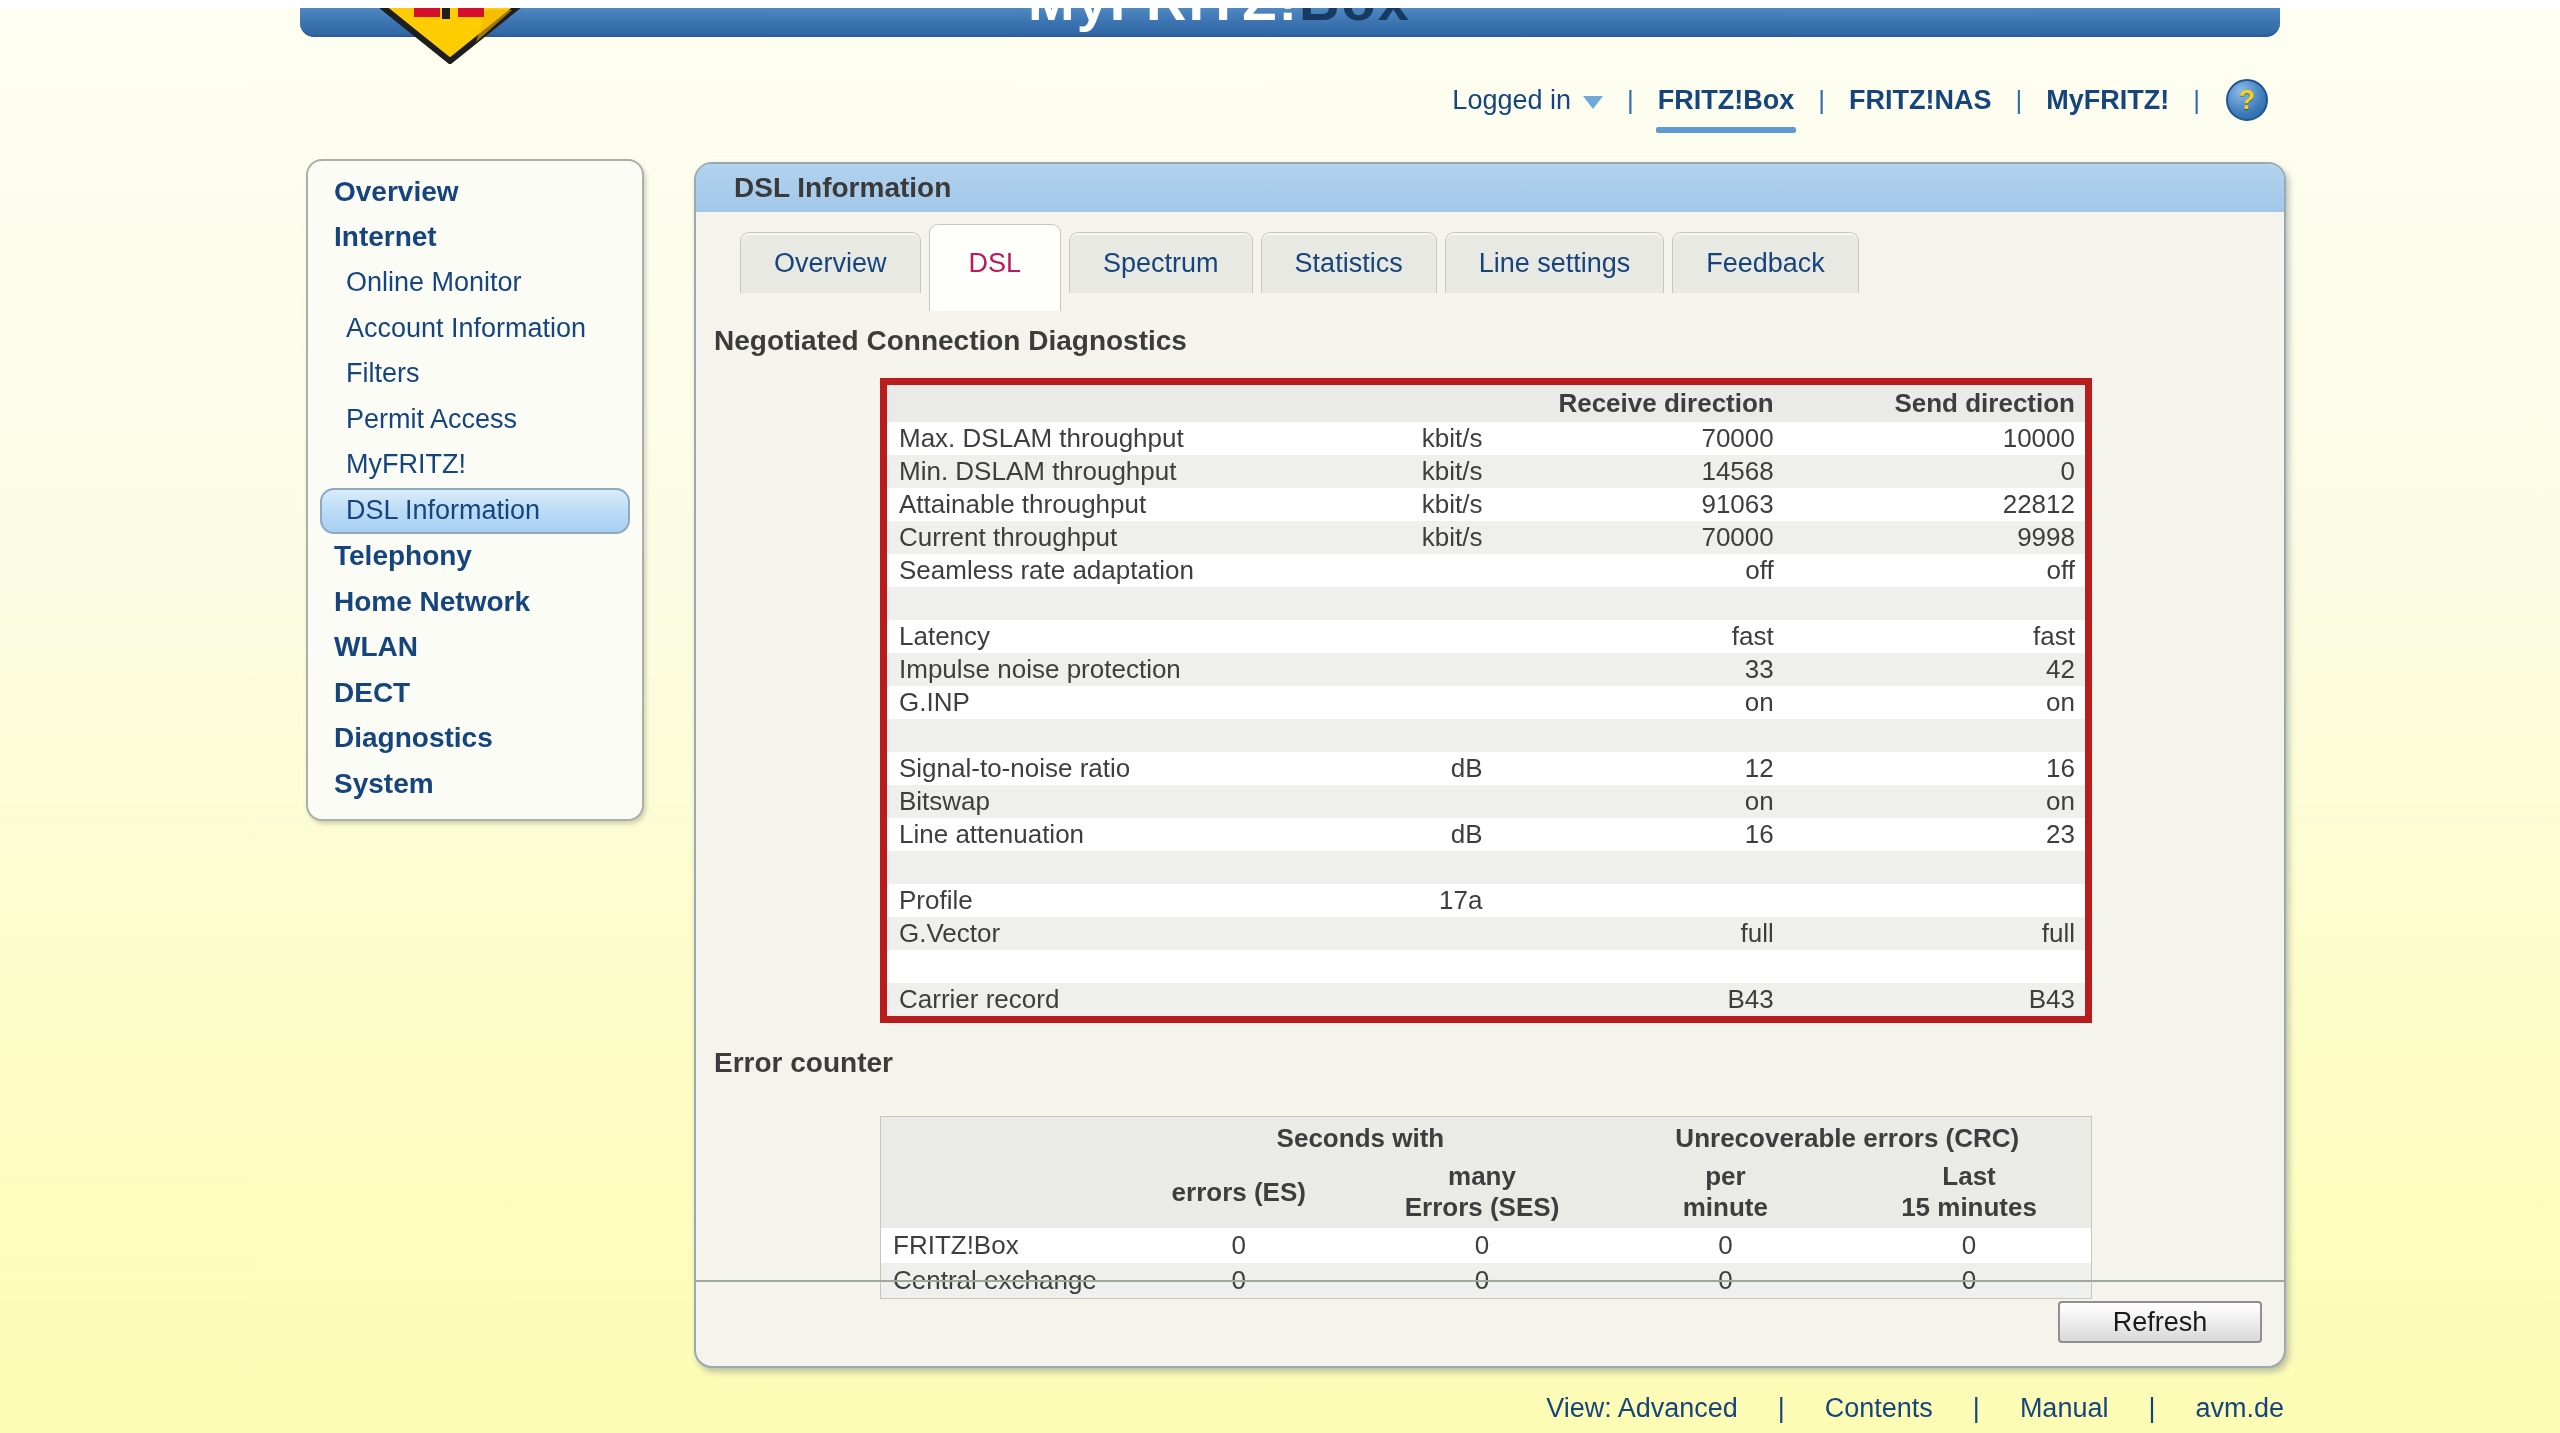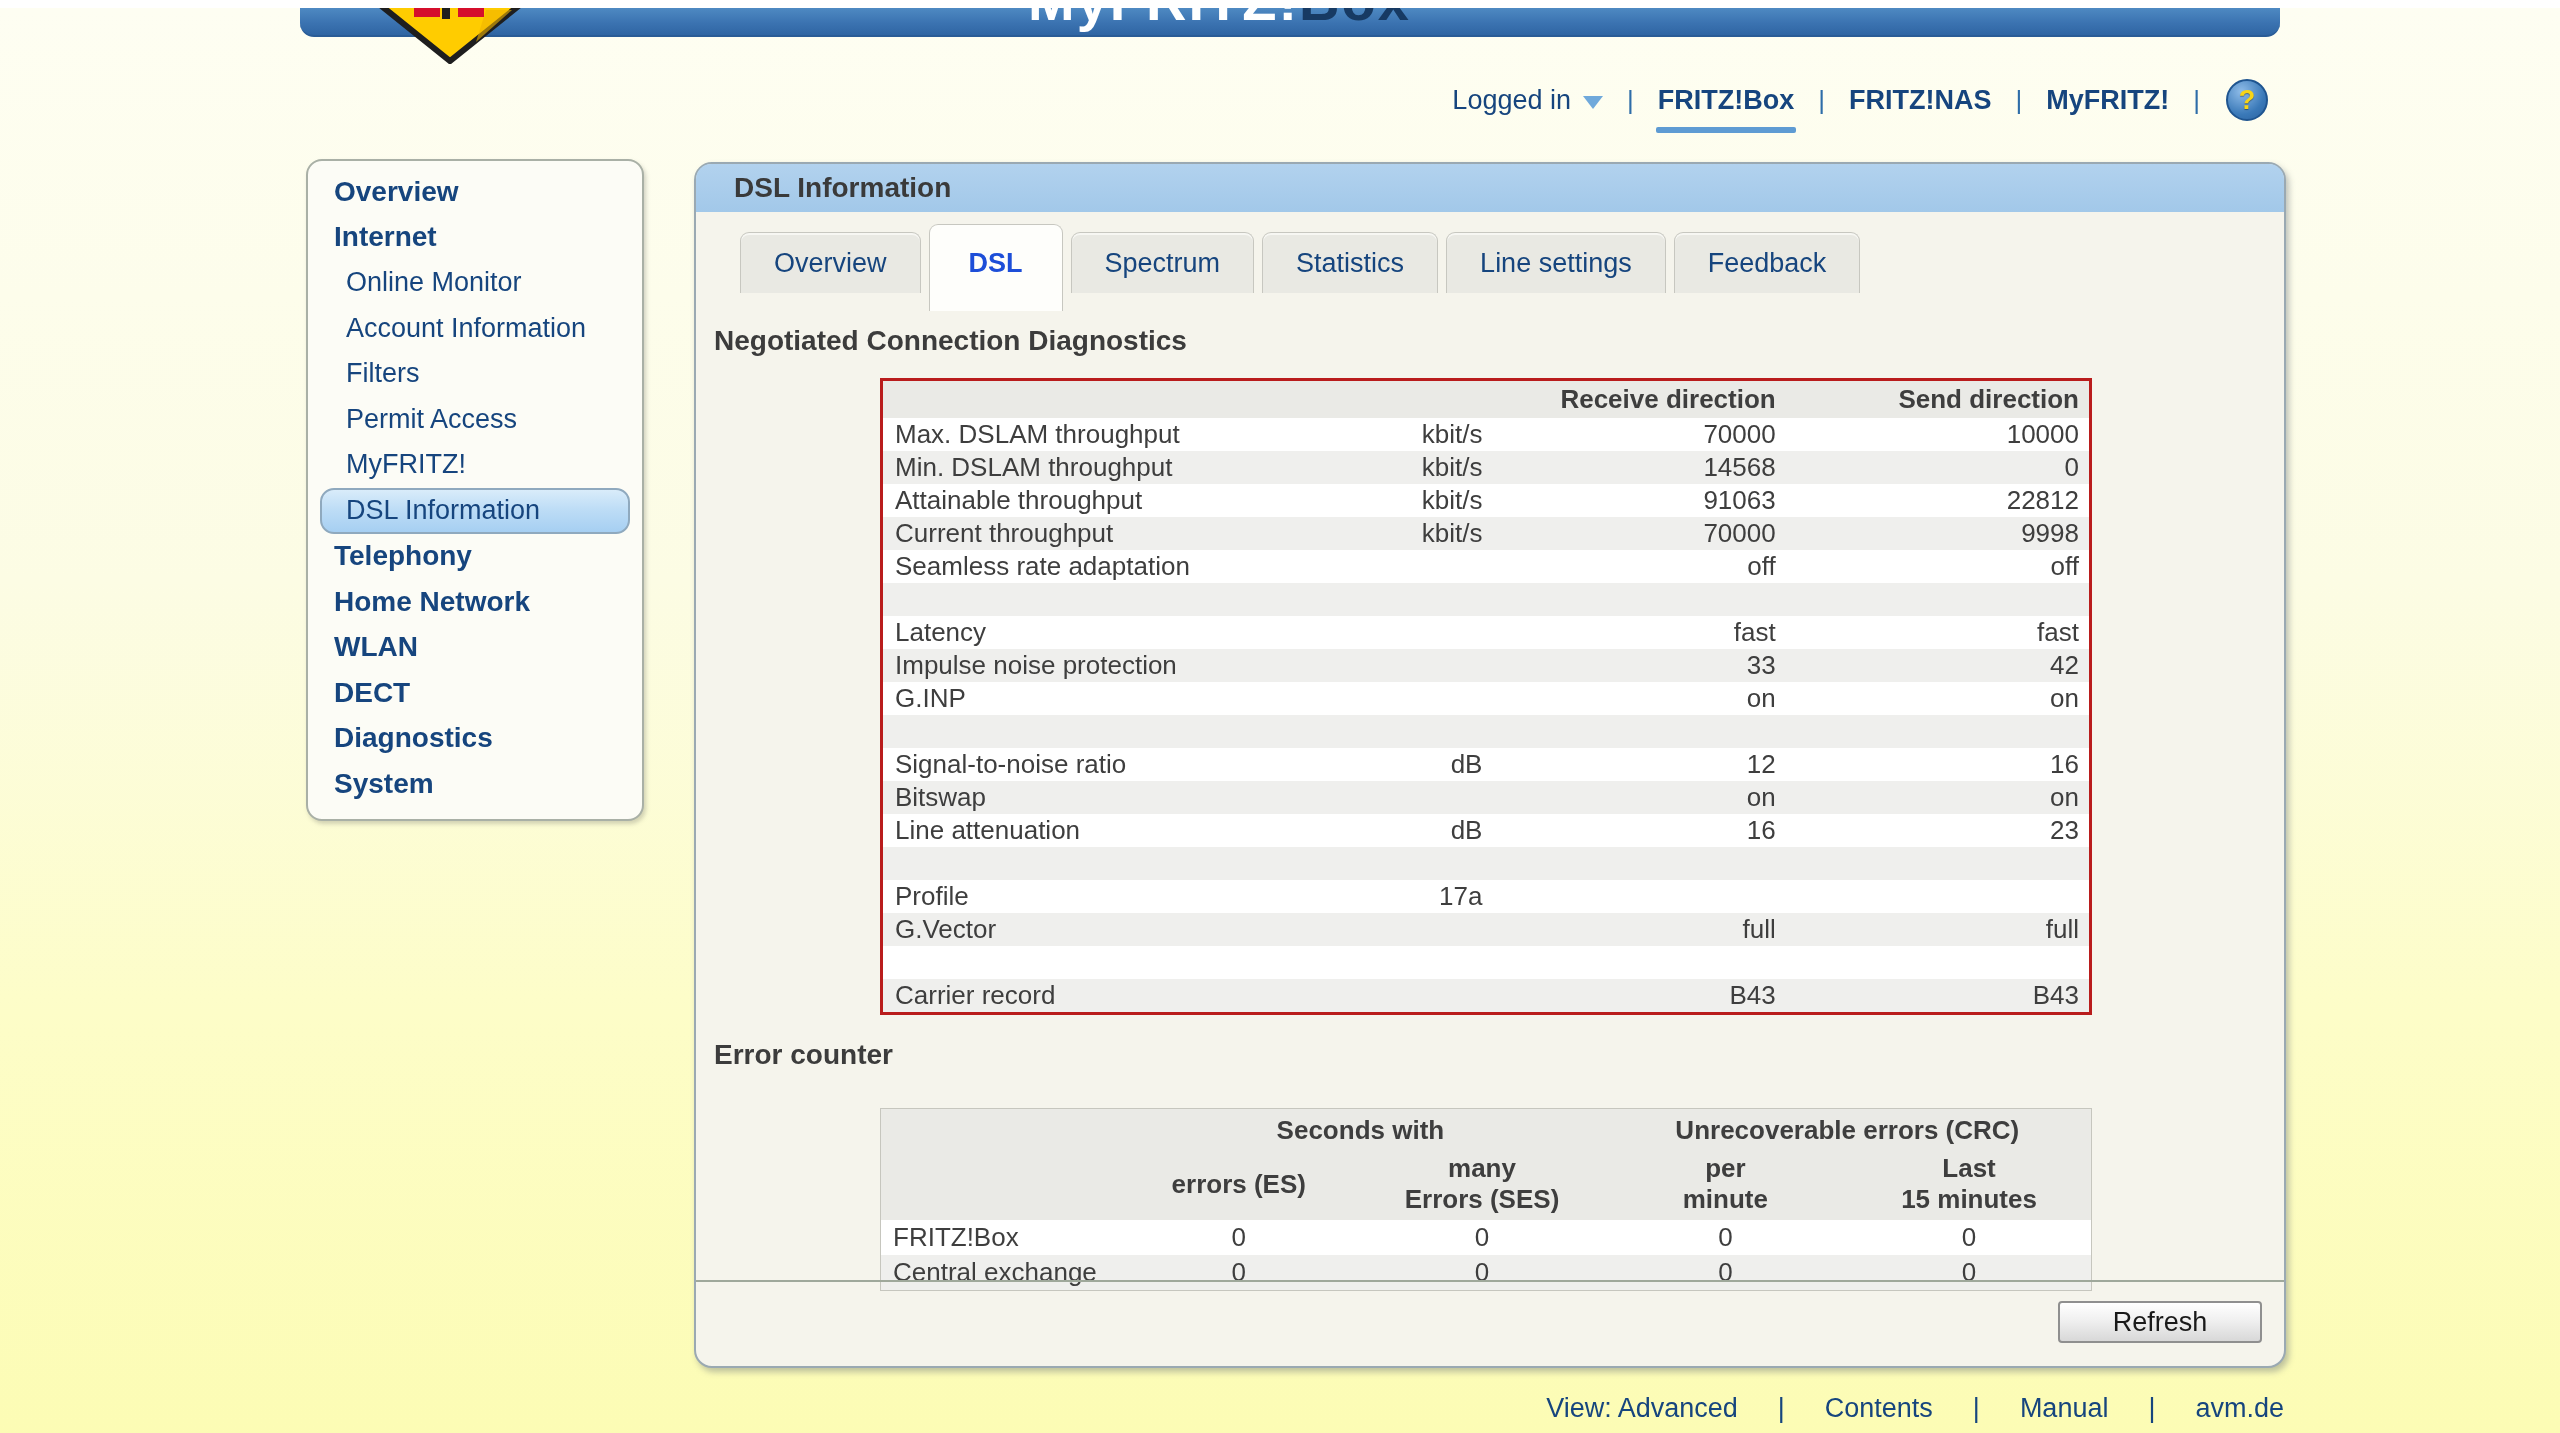--- a/index.html
+++ b/index.html
@@ -48,28 +48,28 @@
   .main-panel{position:absolute;left:694px;top:154px;width:1592px;height:1206px;background:#F5F4EC;
     border:2px solid #9AA9B2;border-radius:18px;box-sizing:border-box;
     box-shadow:3px 4px 6px rgba(110,120,125,.45);}
   .panel-title{height:48px;background:linear-gradient(180deg,#B2D2EE 0%,#A2C8E9 100%);
     border-radius:15px 15px 0 0;font-size:28px;font-weight:bold;color:#3A3A3A;
     line-height:48px;padding-left:38px;}
   .tab-strip{display:flex;align-items:flex-start;gap:8px;margin:12px 0 0 44px;height:87px;}
   .tab{background:#E9E9E3;border:1px solid #C7C7C0;border-bottom:none;border-radius:9px 9px 0 0;
     color:#16457E;font-size:27px;padding:0 33px;height:61px;margin-top:8px;
     display:flex;align-items:center;cursor:pointer;box-shadow:inset 0 2px 0 #F7F7F3;box-sizing:border-box;}
-  .tab.active{background:#FEFEFB;color:#1d4ed8;font-weight:bold;height:87px;margin-top:0;
+  .tab.active{background:#FEFEFB;color:#be185d;font-weight:normal;height:87px;margin-top:0;
     padding:0 39px 10px;box-shadow:none;}
 
   .section-heading{font-size:28px;font-weight:bold;color:#3C3C3C;margin:16px 0 0 18px;line-height:28px;}
   .section-heading.second{margin-top:26px;}
 
   table{border-collapse:collapse;font-size:26px;color:#3E3E3E;}
-  .conn-table{margin:23px 0 0 184px;width:1212px;border:3px solid #b91c1c;}
+  .conn-table{margin:23px 0 0 184px;width:1212px;border:7px solid #b91c1c;}
   .conn-table th{height:35px;background:#EAEAE6;font-weight:bold;}
   .conn-table td{height:33px;padding:0;}
   .c-label{width:405px;text-align:left;padding-left:12px !important;}
   .c-unit{width:175px;text-align:right;}
   .c-num{text-align:right;padding-right:10px !important;}
   .conn-table .c-num{width:290px;}
   tr.odd{background:#FFFFFF;}
   tr.even{background:#EFEFED;}
 
   .err-table{margin:39px 0 0 184px;width:1212px;border:1px solid #C6C6BE;}

